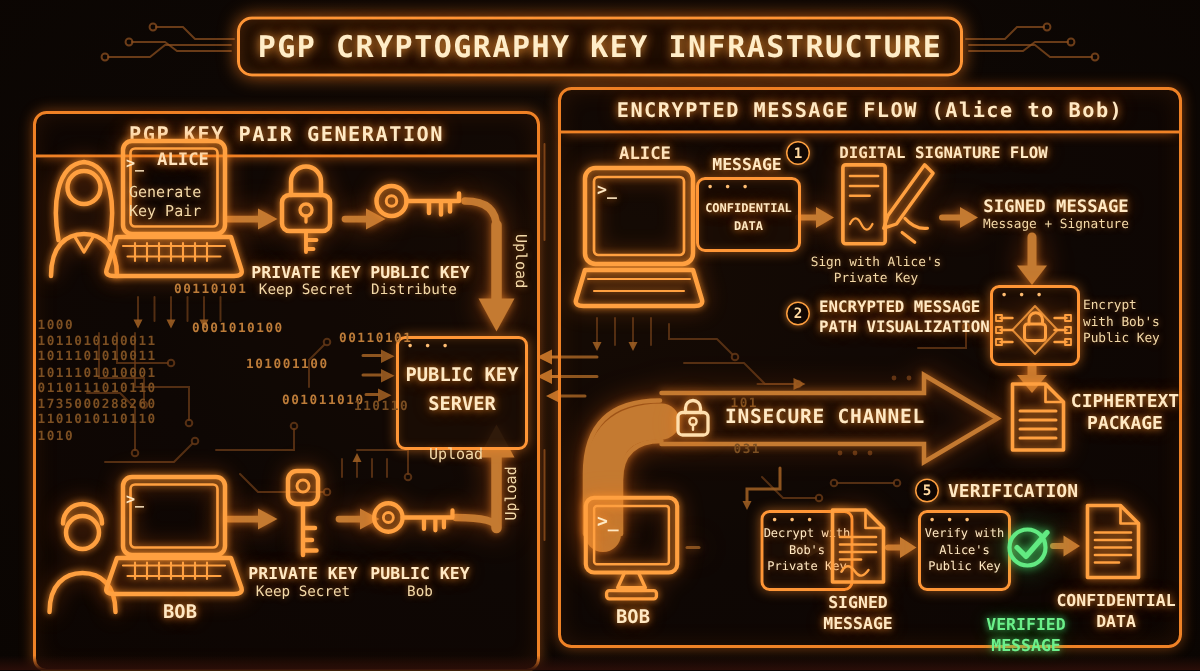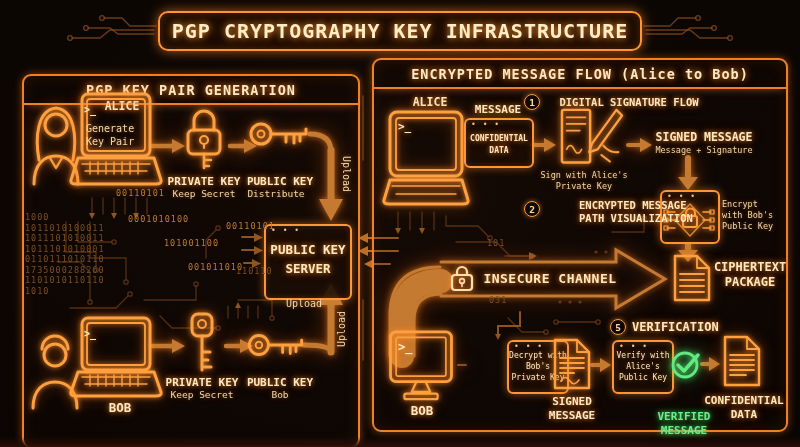--- a/index.html
+++ b/index.html
@@ -10,21 +10,21 @@
     background:linear-gradient(180deg,rgba(43,14,8,0) 0%,#2b0e08 100%);pointer-events:none;}
   .a{position:absolute;}
   .pre{white-space:pre-line;}
   .lbl{font-weight:bold;color:#ffe9c4;text-align:center;line-height:1.25;
     text-shadow:0 0 5px rgba(255,150,50,.85),0 0 12px rgba(255,115,20,.4);}
   .sub{font-weight:normal;color:#f3d9a8;text-align:center;line-height:1.25;
     text-shadow:0 0 4px rgba(255,150,60,.5);}
   .cap{color:#f3d9a8;text-align:center;line-height:1.3;
     text-shadow:0 0 4px rgba(255,150,60,.5);}
   .green{color:#6cf08b;text-shadow:0 0 5px rgba(80,240,120,.9),0 0 12px rgba(60,220,100,.45);}
-  .bin{color:#7c4f22;font-size:8.5px;font-weight:normal;letter-spacing:1px;line-height:10.5px;}
+  .bin{color:#7c4f22;font-size:8.5px;font-weight:bold;letter-spacing:1px;line-height:10.5px;}
   .bin.br{color:#bd7c39;}
   .panel{border:2.5px solid #ef8226;border-radius:9px;background:rgba(18,9,3,.25);
     box-shadow:0 0 9px rgba(255,125,30,.45),inset 0 0 16px rgba(255,125,30,.10);}
   .panel-title{position:absolute;top:0;left:0;right:0;height:27px;display:flex;align-items:center;
     justify-content:center;border-bottom:2px solid #ef8226;
     box-shadow:0 3px 8px -3px rgba(255,125,30,.55);
     font-size:13.5px;font-weight:bold;letter-spacing:1px;color:#ffe9c4;
     text-shadow:0 0 6px rgba(255,150,50,.9),0 0 14px rgba(255,110,20,.45);}
   #title-box{left:158px;top:11px;width:480px;height:36px;border:2.5px solid #ff9636;border-radius:10px;
     background:rgba(24,11,4,.85);display:flex;align-items:center;justify-content:center;
@@ -337,32 +337,32 @@
       <rect x="46" y="11" width="4" height="4" stroke-width="1.2"></rect>
         <rect x="46" y="19" width="4" height="4" stroke-width="1.2"></rect>
         <rect x="46" y="27" width="4" height="4" stroke-width="1.2"></rect>
     </svg>
   </div>
   <div class="a cap pre" style="left:722px;top:199px;width:58px;font-size:8.5px;text-align:left;">Encrypt
 with Bob's
 Public Key</div>
 
   <div class="a badge" style="left:524px;top:201px;">2</div>
-  <div class="a lbl pre" style="left:546px;top:199px;width:130px;font-size:10.5px;text-align:left;margin-left:33px;">ENCRYPTED MESSAGE
+  <div class="a lbl pre" style="left:546px;top:199px;width:130px;font-size:10.5px;text-align:left;">ENCRYPTED MESSAGE
 PATH VISUALIZATION</div>
 
   <svg class="a icon" style="left:672px;top:254px;" width="40" height="48" viewBox="0 0 40 48">
     <path d="M3,2 H25 L37,14 V46 H3 Z" stroke-width="2.4"></path>
     <path d="M25,2 V14 H37" stroke-width="1.8"></path>
     <path d="M8,20 h24 M8,26 h24 M8,32 h24 M8,38 h24" stroke-width="2"></path>
   </svg>
   <div class="a lbl pre" style="left:708px;top:260px;width:84px;font-size:12px;">CIPHERTEXT
 PACKAGE</div>
 
-  <div class="a bin" style="left:487px;top:238px;">101</div>
+  <div class="a bin" style="left:487px;top:264px;">101</div>
   <div class="a bin" style="left:489px;top:295px;">031</div>
   <svg class="a icon" style="left:450px;top:264px;" width="24" height="28" viewBox="0 0 24 28">
     <rect class="cream" x="2" y="11" width="20" height="15" rx="3" stroke-width="2.2"></rect>
     <path class="cream" d="M7,11 V8 a5,5 0 0 1 10,0 V11" stroke-width="2.2"></path>
     <circle class="cream" cx="12" cy="17" r="2.4" stroke-width="1.6"></circle>
     <path class="cream" d="M12,19 v3.5" stroke-width="1.6"></path>
   </svg>
   <div class="a lbl" style="left:482px;top:271px;width:136px;font-size:13px;letter-spacing:0.5px;">INSECURE CHANNEL</div>
 
   <div class="a badge" style="left:610px;top:319px;">5</div>

